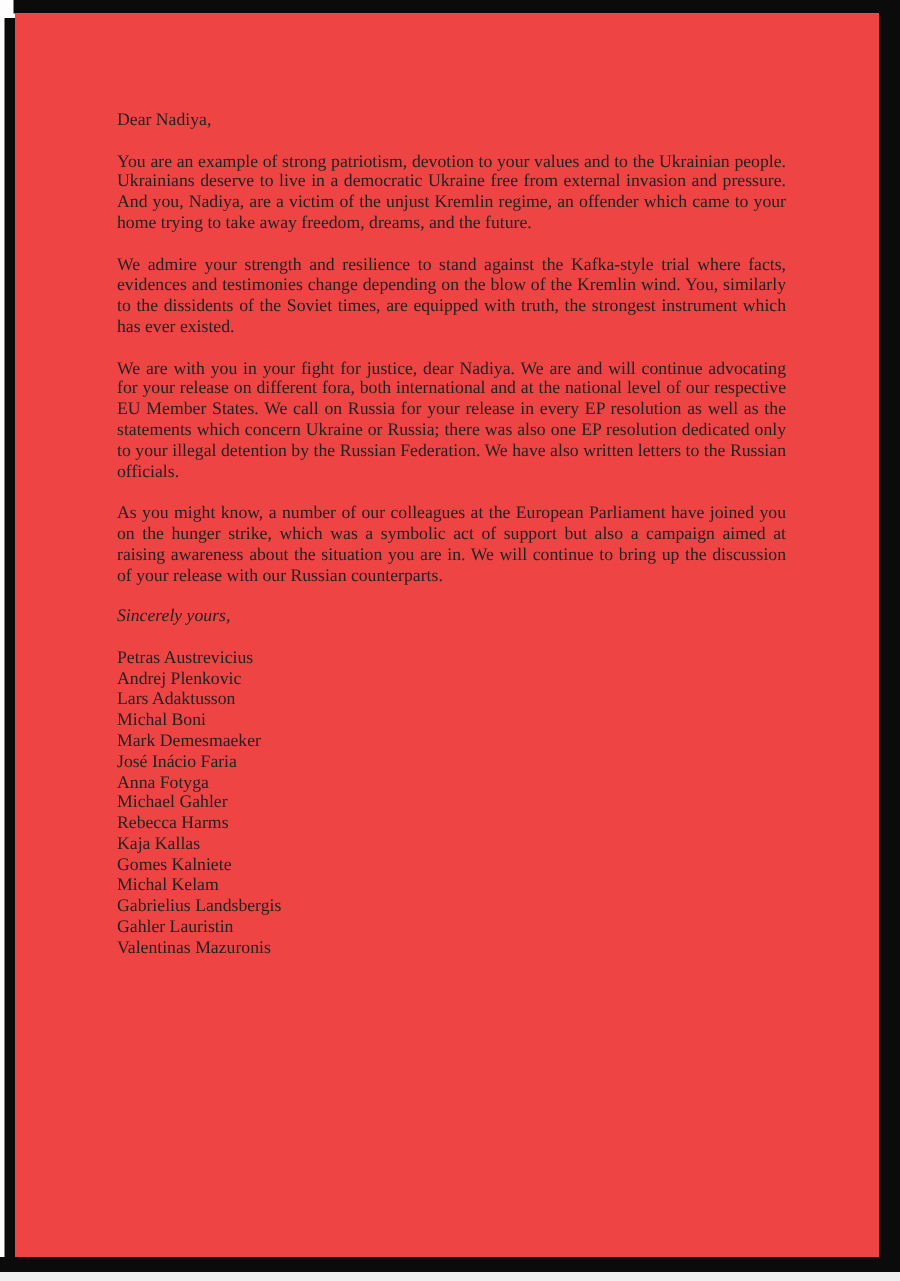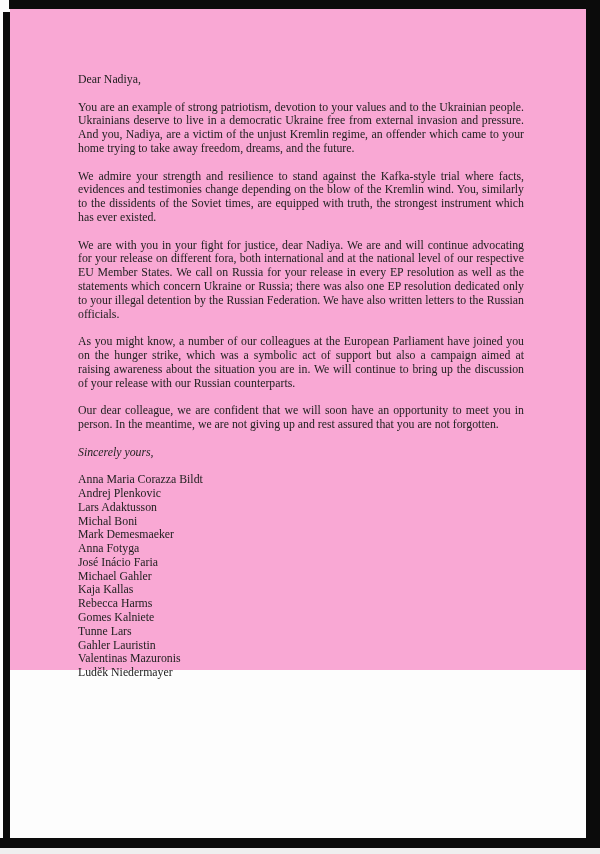--- a/index.html
+++ b/index.html
@@ -42,22 +42,22 @@
   .bottom-strip {
     position: absolute;
     left: 0; right: 0; top: 848px;
     height: 6px;
     background: #efefef;
   }
   
   .letter-page {
     position: absolute;
     top: 9px; left: 10px;
-    width: 576px; height: 661px;
-    background: #f9a8d4;
+    width: 576px; height: 829px;
+    background: #ef4444;
     box-sizing: border-box;
     padding: 64px 62px 0 68px;
     color: #222222;
   }
   .letter-body {
     font-size: 11.8px;
     line-height: 13.8px;
   }
   .salutation {
     margin: 0 0 13.8px 0;
@@ -89,36 +89,35 @@
 
 <div class="letter-page">
   <div class="letter-body">
 
     <p class="salutation">Dear Nadiya,</p>
 
     <p class="para">You are an example of strong patriotism, devotion to your values and to the Ukrainian people. Ukrainians deserve to live in a democratic Ukraine free from external invasion and pressure. And you, Nadiya, are a victim of the unjust Kremlin regime, an offender which came to your home trying to take away freedom, dreams, and the future.</p>
     <p class="para">We admire your strength and resilience to stand against the Kafka-style trial where facts, evidences and testimonies change depending on the blow of the Kremlin wind. You, similarly to the dissidents of the Soviet times, are equipped with truth, the strongest instrument which has ever existed.</p>
     <p class="para">We are with you in your fight for justice, dear Nadiya. We are and will continue advocating for your release on different fora, both international and at the national level of our respective EU Member States. We call on Russia for your release in every EP resolution as well as the statements which concern Ukraine or Russia; there was also one EP resolution dedicated only to your illegal detention by the Russian Federation. We have also written letters to the Russian officials.</p>
     <p class="para">As you might know, a number of our colleagues at the European Parliament have joined you on the hunger strike, which was a symbolic act of support but also a campaign aimed at raising awareness about the situation you are in. We will continue to bring up the discussion of your release with our Russian counterparts.</p>
-    <p class="para">Our dear colleague, we are confident that we will soon have an opportunity to meet you in person. In the meantime, we are not giving up and rest assured that you are not forgotten.</p>
 
     <p class="closing">Sincerely yours,</p>
 
     <div class="signatories">
-      <div class="signatory">Anna Maria Corazza Bildt</div>
+      <div class="signatory">Petras Austrevicius</div>
       <div class="signatory">Andrej Plenkovic</div>
       <div class="signatory">Lars Adaktusson</div>
       <div class="signatory">Michal Boni</div>
       <div class="signatory">Mark Demesmaeker</div>
+      <div class="signatory">José Inácio Faria</div>
       <div class="signatory">Anna Fotyga</div>
-      <div class="signatory">José Inácio Faria</div>
       <div class="signatory">Michael Gahler</div>
+      <div class="signatory">Rebecca Harms</div>
       <div class="signatory">Kaja Kallas</div>
-      <div class="signatory">Rebecca Harms</div>
       <div class="signatory">Gomes Kalniete</div>
-      <div class="signatory">Tunne Lars</div>
+      <div class="signatory">Michal Kelam</div>
+      <div class="signatory">Gabrielius Landsbergis</div>
       <div class="signatory">Gahler Lauristin</div>
       <div class="signatory">Valentinas Mazuronis</div>
-      <div class="signatory">Luděk Niedermayer</div>
     </div>
 
   </div>
 </div>
 
 </body></html>

